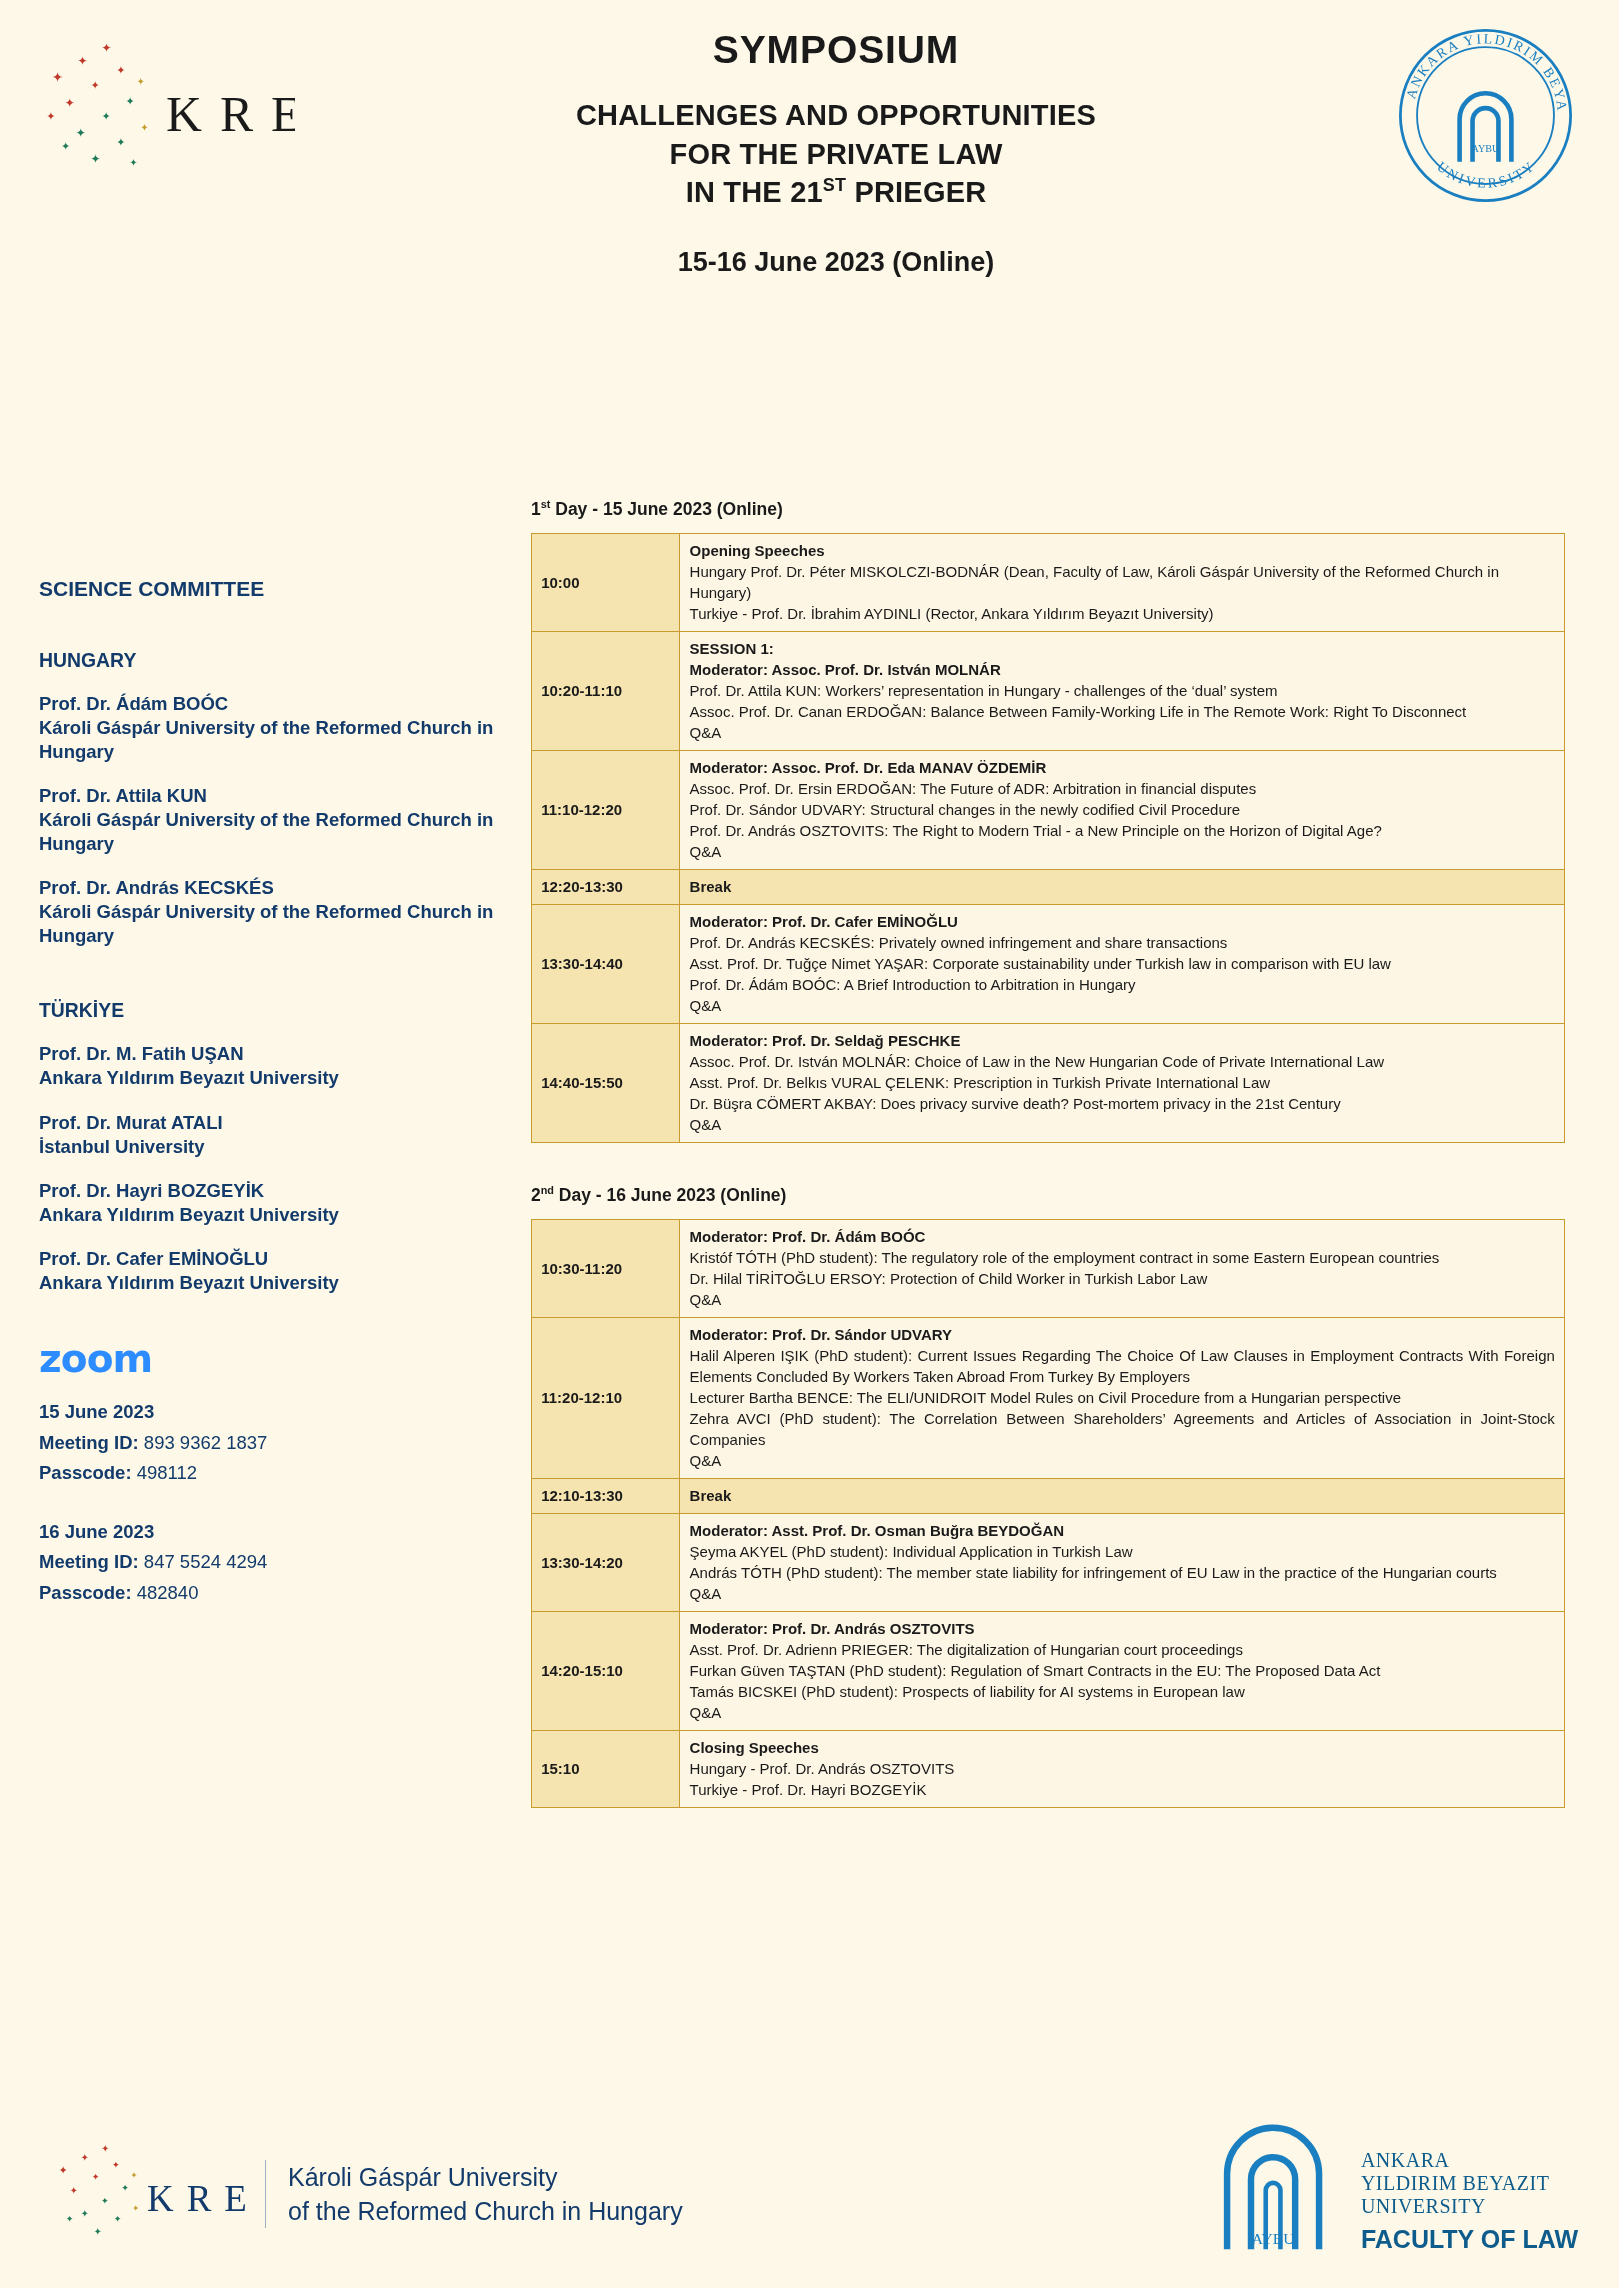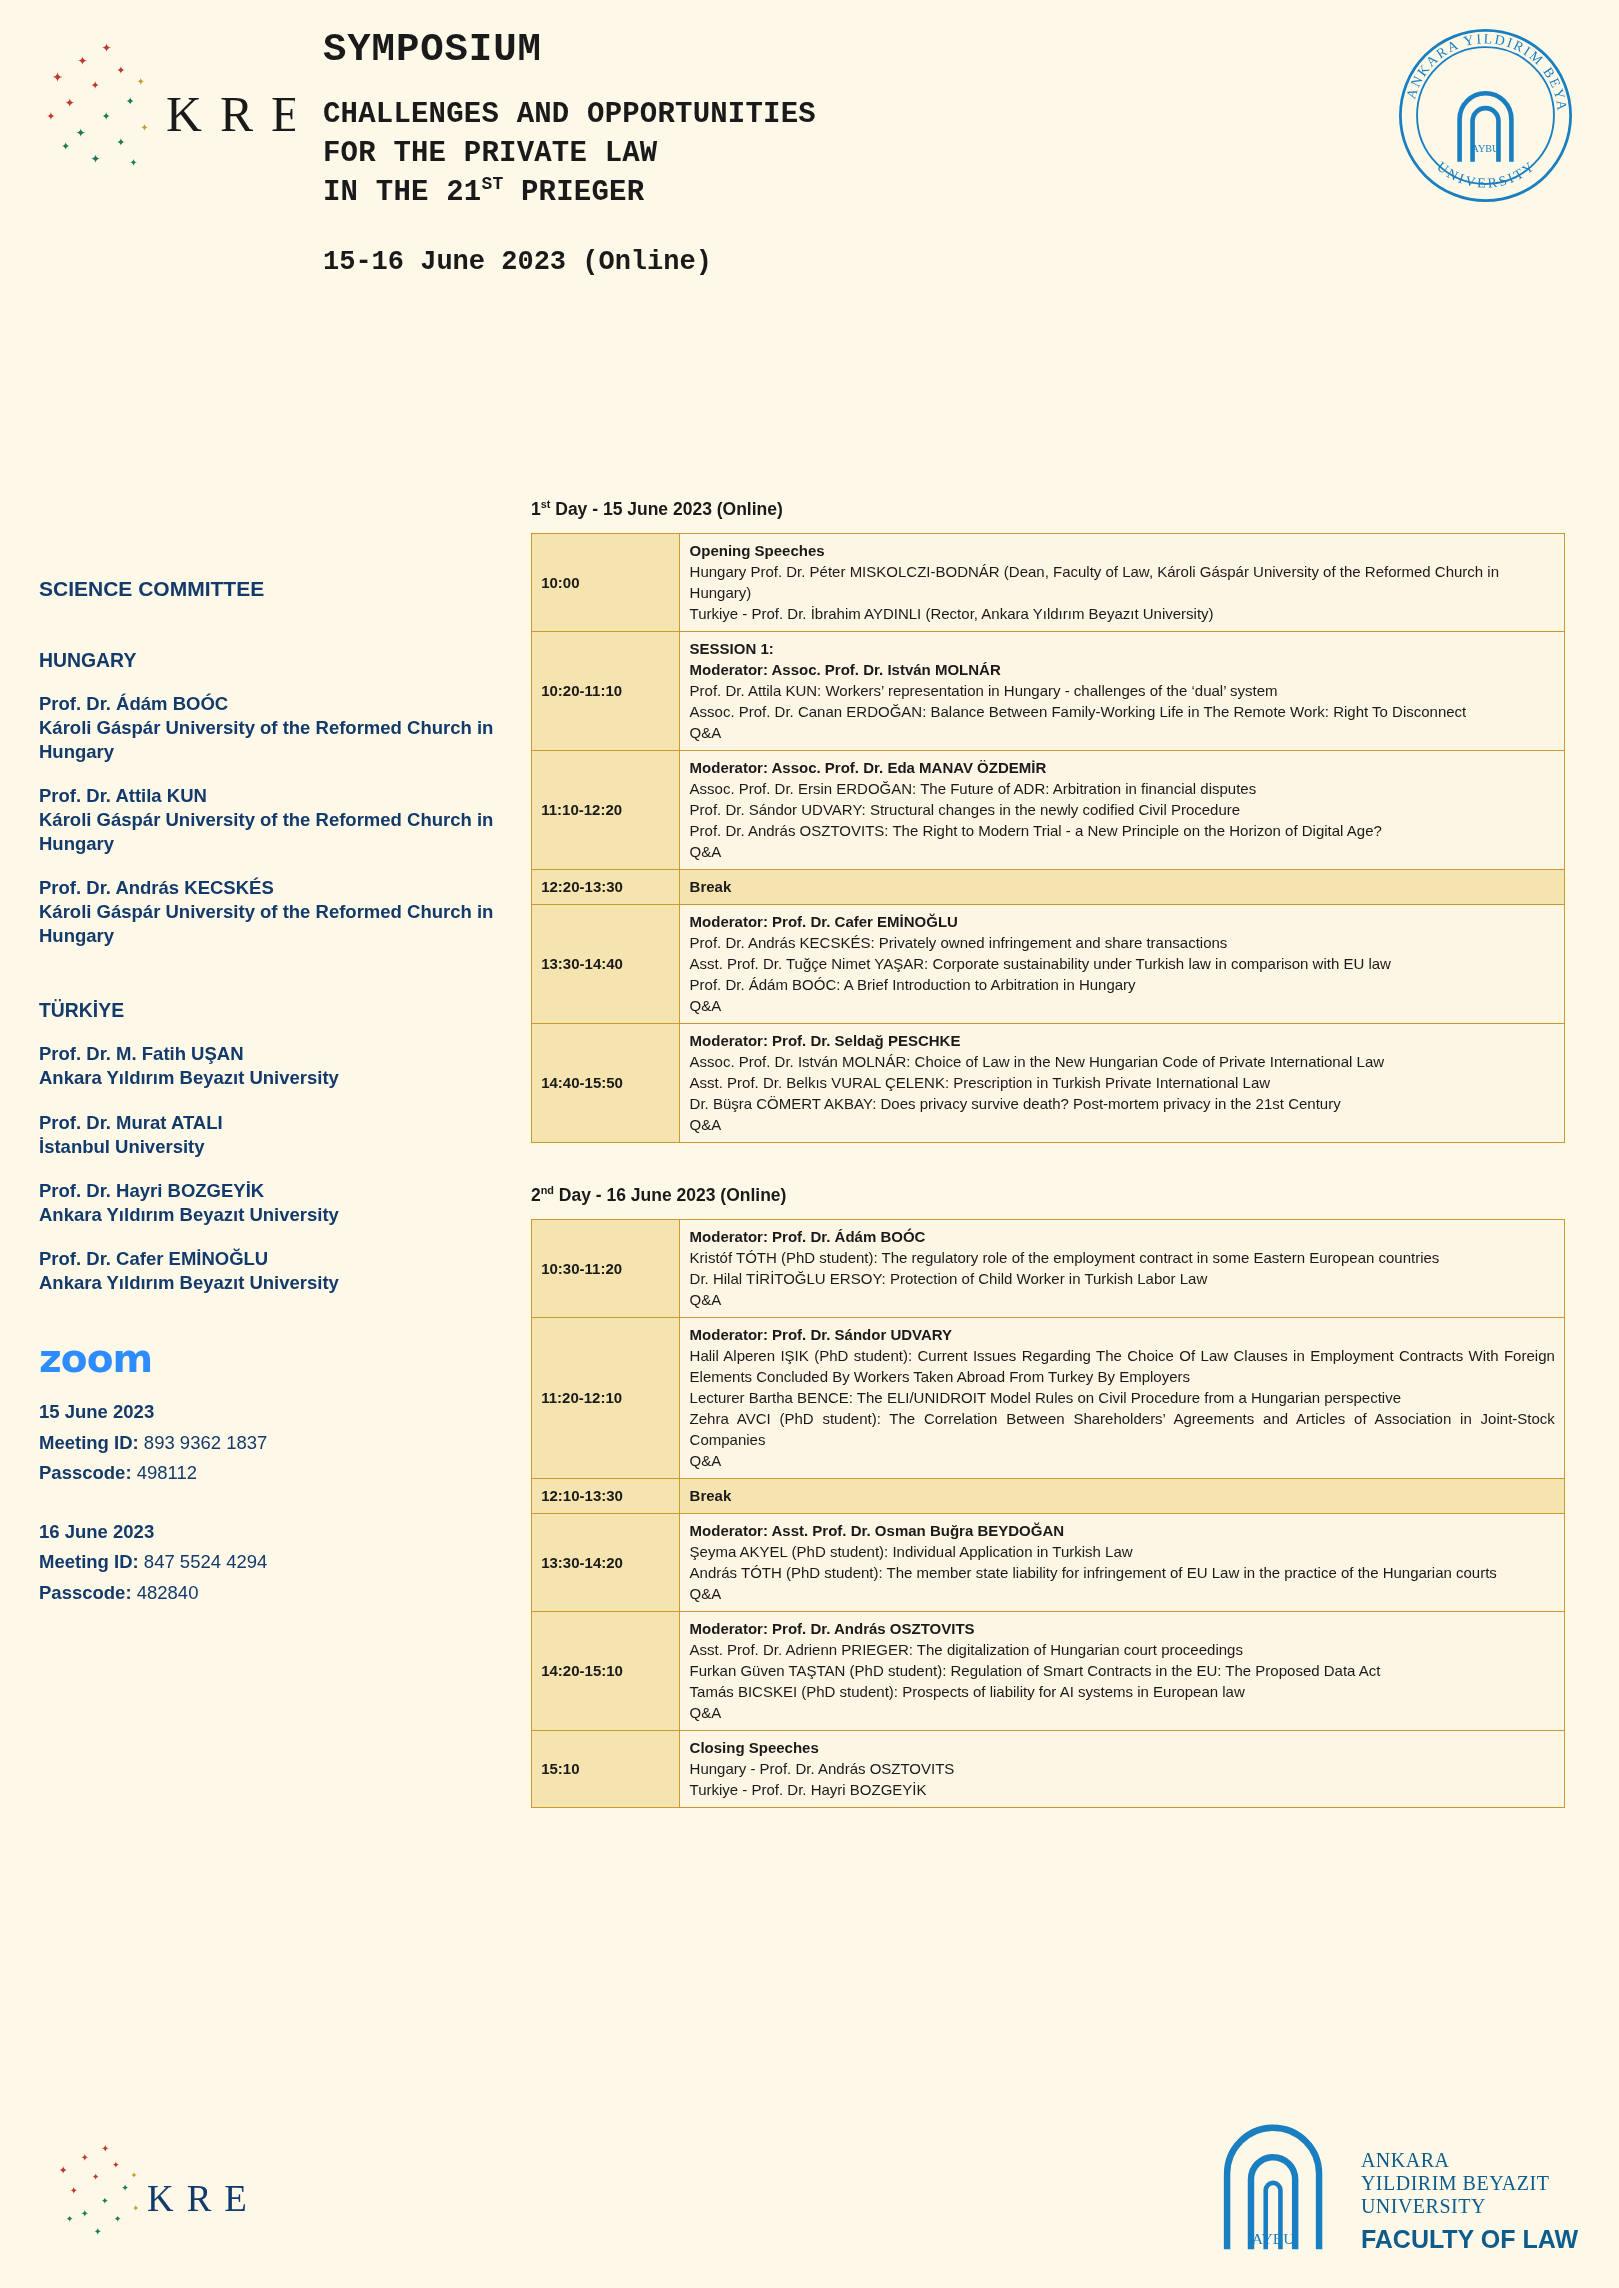--- a/index.html
+++ b/index.html
@@ -33,21 +33,21 @@
     right: 42px;
     top: 23px;
     width: 185px;
     height: 185px;
   }
   .title-block {
     position: absolute;
     left: 323px;
     right: 271px;
     top: 28px;
-    font-family: Liberation Mono, monospace;
+    text-align: center;
   }
   .title-main {
     font-size: 39px;
     font-weight: bold;
     letter-spacing: 0.9px;
     margin-bottom: 24px;
   }
   .title-sub {
     font-size: 29px;
     font-weight: bold;
@@ -462,20 +462,24 @@
           <text x="68" y="92" font-size="10" font-family="DejaVu Sans, sans-serif">✦</text>
           <text x="16" y="92" font-size="10" font-family="DejaVu Sans, sans-serif">✦</text>
         </g>
         <g fill="#c49b2b">
           <text x="86" y="44" font-size="9" font-family="DejaVu Sans, sans-serif">✦</text>
           <text x="88" y="80" font-size="9" font-family="DejaVu Sans, sans-serif">✦</text>
         </g>
         <text x="104" y="80" font-size="40" font-family="Liberation Serif, serif" fill="#123a6b" letter-spacing="2">K R E</text>
       </svg>
     </div>
+    <div class="footer-kre-text">
+      <div>Károli Gáspár University</div>
+      <div>of the Reformed Church in Hungary</div>
+    </div>
   </div>
 
   <div class="footer-aybu">
     <div>
       <svg viewBox="0 0 130 150" width="120" height="138">
         <g fill="none" stroke="#1a7fc1" stroke-width="7">
           <path d="M 14 148 L 14 66 a 50 50 0 0 1 100 0 L 114 148"></path>
           <path d="M 40 148 L 40 72 a 24 24 0 0 1 48 0 L 88 148"></path>
         </g>
         <path d="M 56 148 L 56 84 a 8 8 0 0 1 16 0 L 72 148" fill="none" stroke="#1a7fc1" stroke-width="5"></path>

